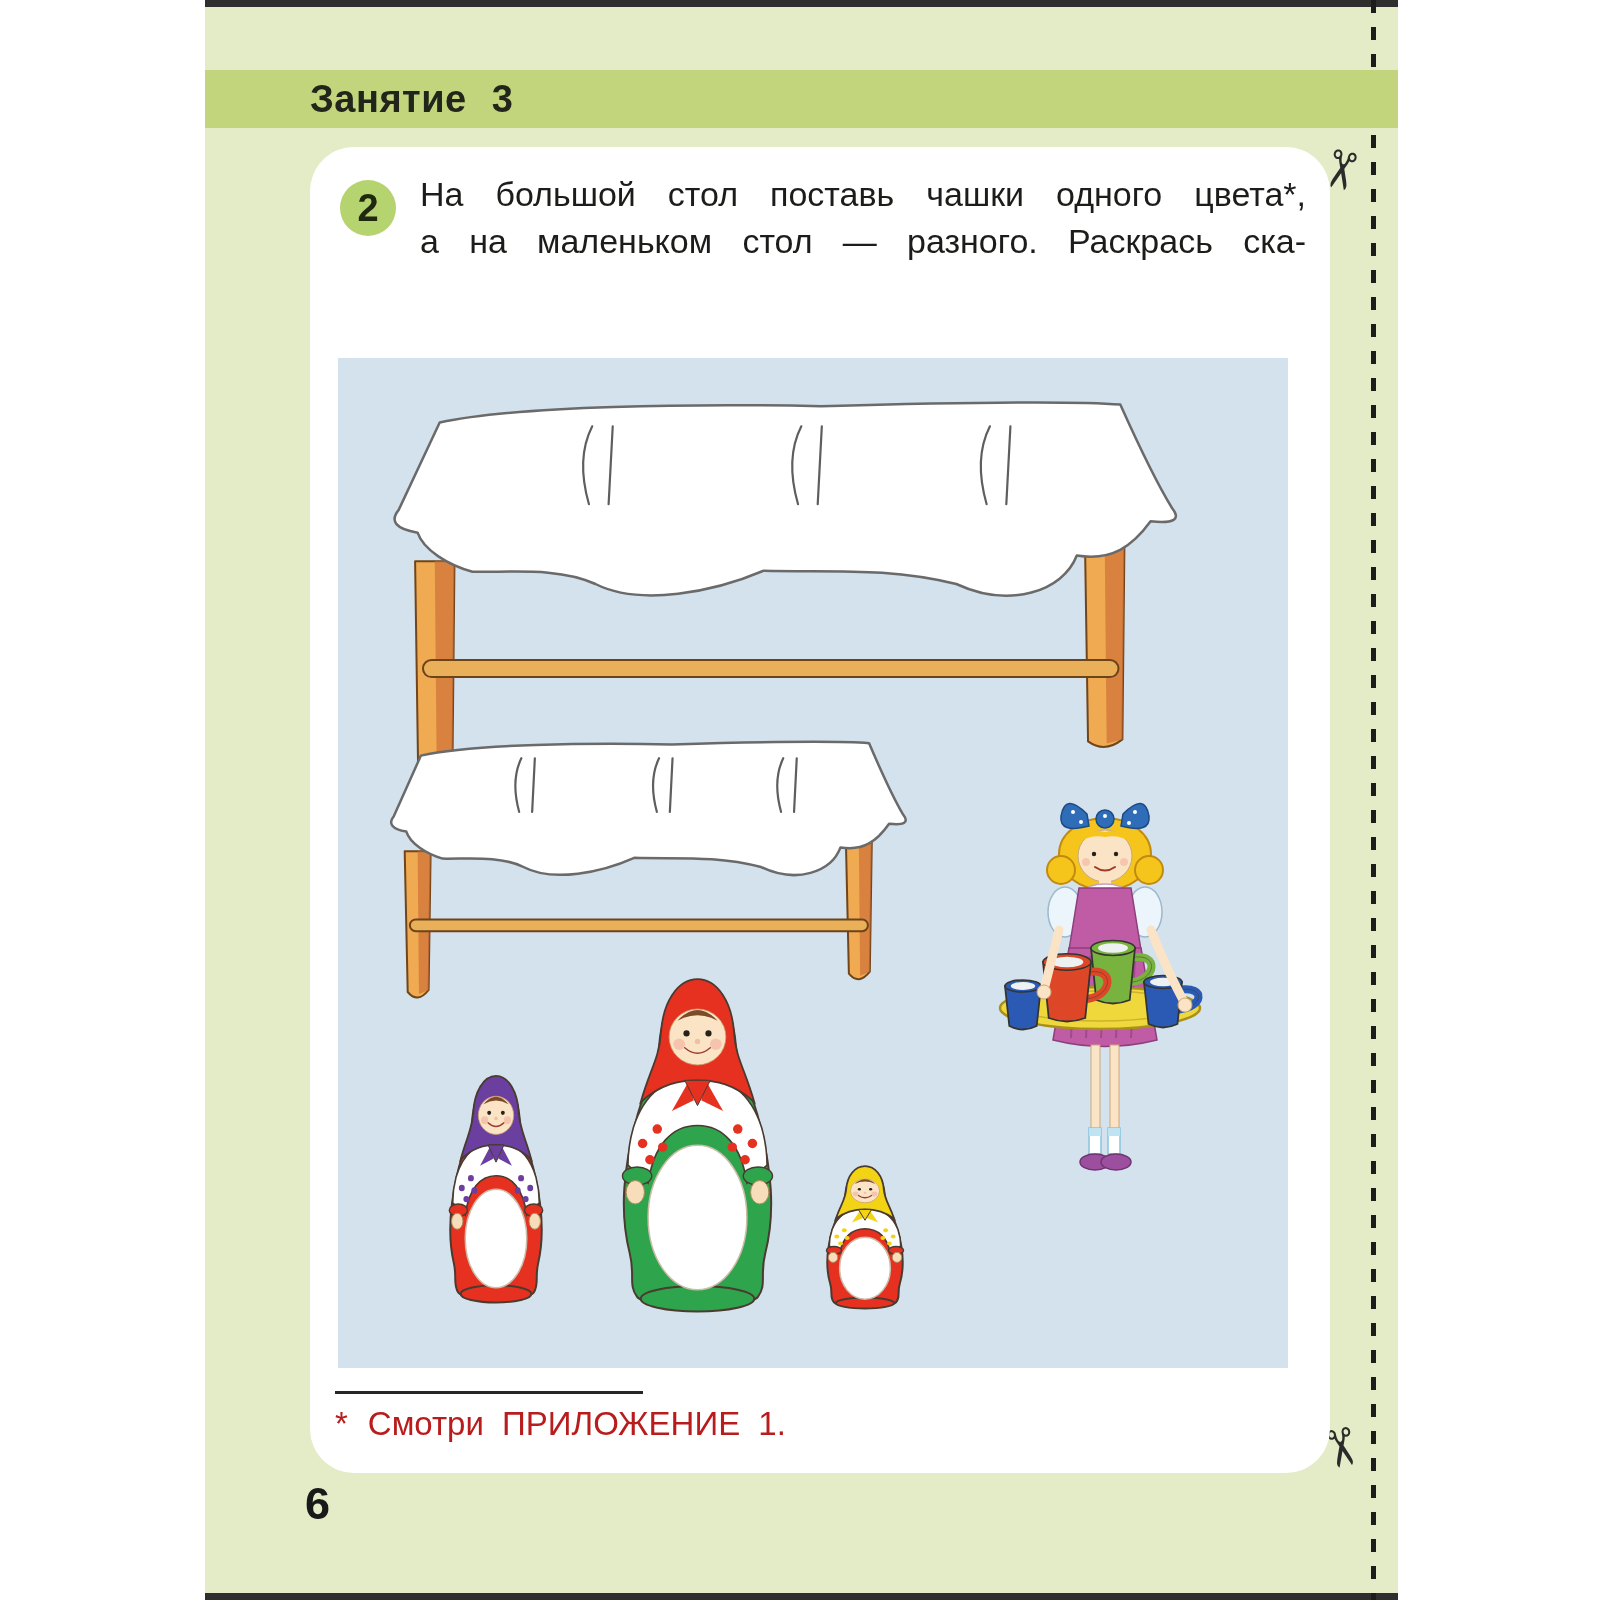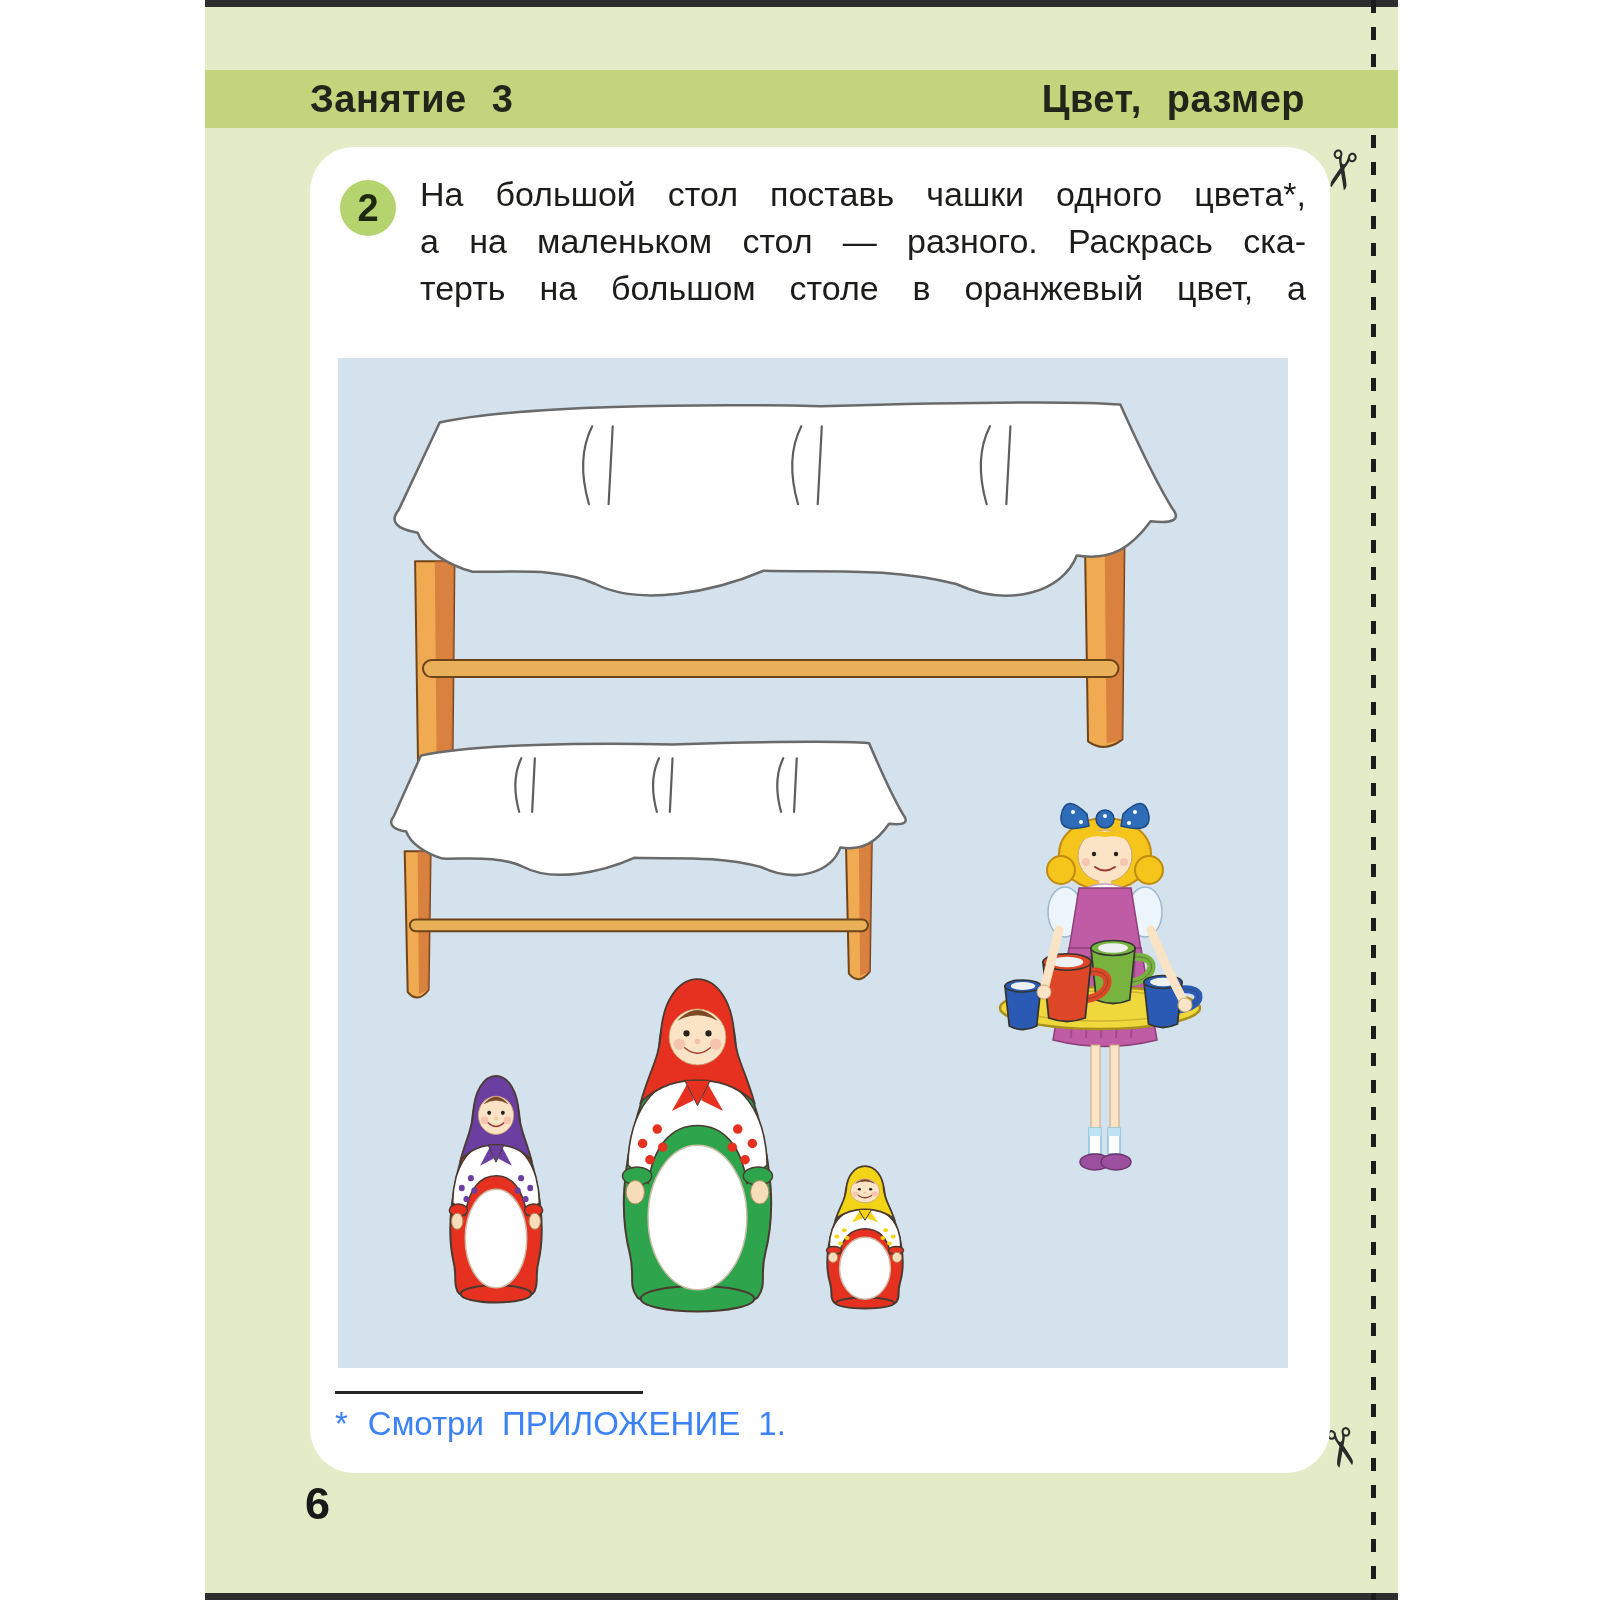--- a/index.html
+++ b/index.html
@@ -43,52 +43,50 @@
   .task-text{
     left:110px;top:24px;width:886px;
     font-size:34px;line-height:47px;font-weight:400;color:#1c1c1a;
   }
   .task-line{text-align:justify;text-align-last:justify;}
   .task-line.last{text-align-last:left;}
   .scene{left:28px;top:211px;width:950px;height:1010px;background:#d3e2ed;}
   .scene svg{display:block;}
   .footnote-rule{left:25px;top:1244px;width:308px;height:3px;background:#262626;}
   .footnote{
-    left:25px;top:1258px;font-size:33px;color:#3b82f6;word-spacing:9px;white-space:nowrap;
+    left:25px;top:1258px;font-size:33px;color:#b91c1c;word-spacing:9px;white-space:nowrap;
   }
   .footnote .marker{margin-right:20px;}
   .page-number{left:100px;top:1478px;font-size:45px;font-weight:700;color:#191919;}
 </style>
 </head>
 <body>
 
 <div class="abs page">
 
   <div class="abs edge-strip edge-top"></div>
   <div class="abs edge-strip edge-bottom"></div>
 
   <div class="abs cut-line"></div>
   <div class="abs scissors scissors-top">✂</div>
   <div class="abs scissors scissors-bottom">✂</div>
 
   <div class="abs header-band">
     <span class="band-title">Занятие 3</span>
-    <span class="band-title">Цвет, размер</span>
   </div>
 
   <div class="abs card">
 
     <div class="abs badge">
       <span>2</span>
     </div>
 
     <div class="abs task-text">
       <div class="task-line">На большой стол поставь чашки одного цвета*,</div>
       <div class="task-line">а на маленьком стол — разного. Раскрась ска-</div>
-      <div class="task-line">терть на большом столе в оранжевый цвет, а</div>
     </div>
 
     <div class="abs scene">
       <svg id="scene-svg" width="950" height="1010" viewBox="0 0 950 1010">
           <g>
             <path d="M 77.1 203.2 L 116.46 203.2 L 114.46 408 Q 96.78 422 80.1 410 Z" fill="#efaa52" stroke="#70451c" stroke-width="2" stroke-linejoin="round"></path>
             <path d="M 96.78 203.2 L 116.46 203.2 L 114.46 408 L 98.74799999999999 412 Z" fill="#d06f38" opacity="0.7"></path>
             <path d="M 747.04 188 L 786.4 188 L 784.4 381.40000000000003 Q 766.7199999999999 395.40000000000003 750.04 383.40000000000003 Z" fill="#efaa52" stroke="#70451c" stroke-width="2" stroke-linejoin="round"></path>
             <path d="M 766.7199999999999 188 L 786.4 188 L 784.4 381.40000000000003 L 768.688 385.40000000000003 Z" fill="#d06f38" opacity="0.7"></path>
             <rect x="84.972" y="302" width="695.524" height="17.099999999999998" rx="8.549999999999999" fill="#e9b059" stroke="#6d4418" stroke-width="2"></rect>

